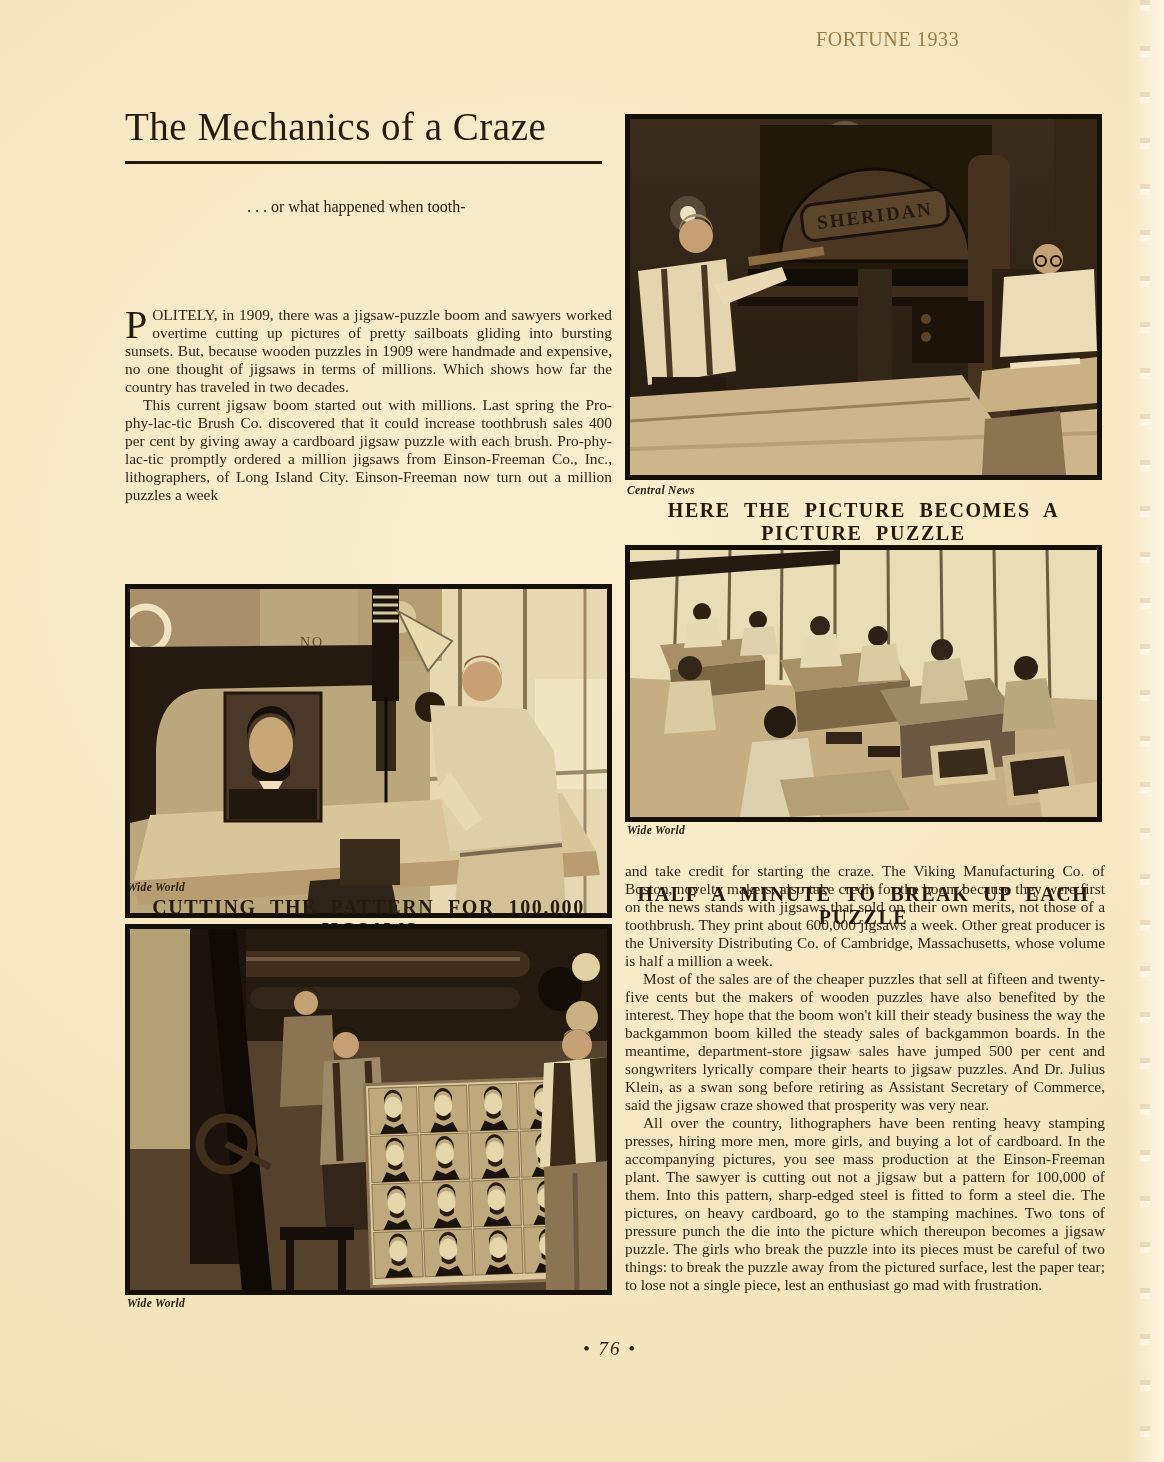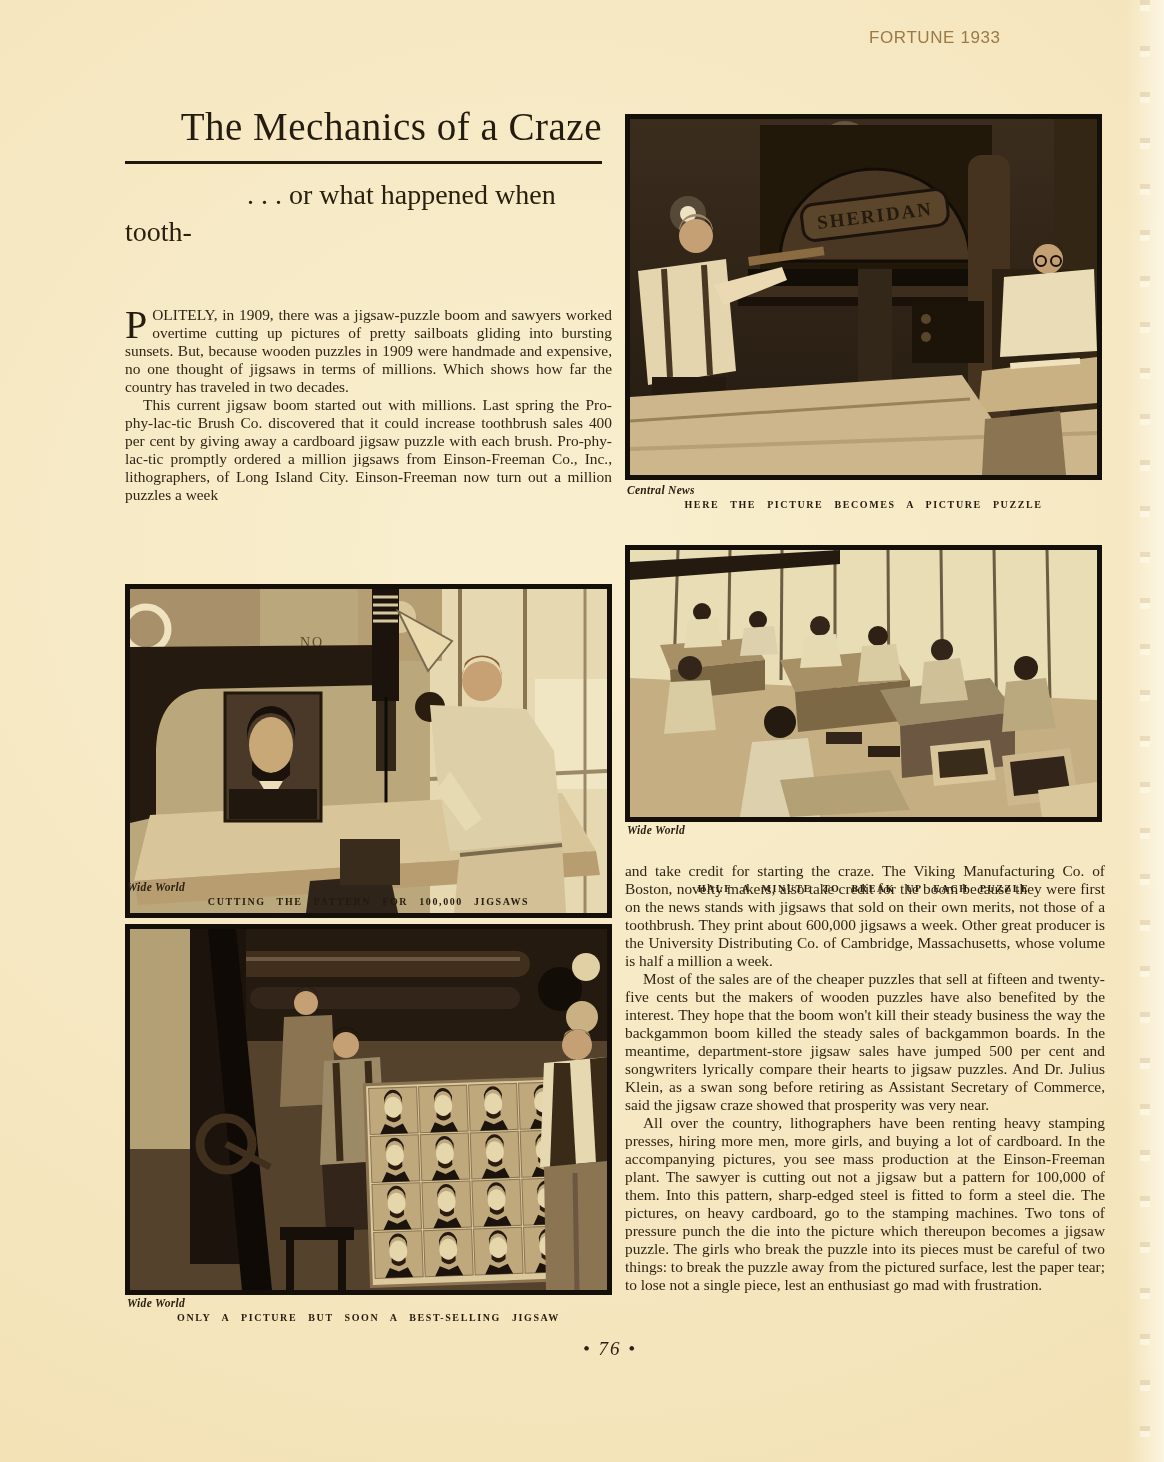--- a/index.html
+++ b/index.html
@@ -6,45 +6,45 @@
   body{width:1164px;height:1462px;font-family:"Liberation Serif",serif;}
   .page{position:relative;width:1164px;height:1462px;overflow:hidden;
     background:
       radial-gradient(130% 95% at 46% 38%, #f9efcf 0%, #f5e6bf 52%, #f1ddab 100%);
     color:#2c2316;}
   
   .edge-light{position:absolute;top:0;right:0;width:38px;height:100%;
     background:linear-gradient(to right, rgba(252,246,228,0), rgba(253,248,233,.85));}
   .edge-bumps{position:absolute;top:0;right:14px;width:10px;height:100%;
     background:repeating-linear-gradient(to bottom, rgba(140,105,50,.14) 0 5px, rgba(255,252,240,.5) 5px 11px, rgba(0,0,0,0) 11px 46px);}
-  .stamp{position:absolute;left:869px;top:28px;font-family:Liberation Sans, sans-serif;
-    font-size:17px;letter-spacing:.6px;color:#9b7a45;}
+  .stamp{position:absolute;left:816px;top:28px;font-family:Liberation Serif, serif;
+    font-size:20px;letter-spacing:.6px;color:#9b7a45;}
   
   .head-block{position:absolute;left:125px;top:104px;width:477px;}
-  .title{font-size:39px;text-align:right;letter-spacing:.5px;color:#241c10;white-space:nowrap;}
+  .title{font-size:39px;text-align:left;letter-spacing:.5px;color:#241c10;white-space:nowrap;}
   .rule{height:3px;background:#20180d;margin-top:12px;}
-  .subtitle{margin-top:12px;font-size:28px;line-height:37px;color:#29200f;}
+  .subtitle{margin-top:24px;font-size:16px;line-height:37px;color:#29200f;}
   .subtitle .l1{display:block;text-indent:122px;}
   .subtitle .l2{display:block;}
   
   .bodycol{position:absolute;font-size:15.4px;line-height:18px;text-align:justify;color:#2e2516;}
   .bodycol p{margin:0;}
   .bodycol p.indent{text-indent:18px;}
   #body-left{left:125px;top:306px;width:487px;}
   #body-right{left:625px;top:862px;width:480px;}
   .dropcap{float:left;font-size:40px;line-height:31px;padding:3px 5px 0 0;color:#241c10;}
   
   .photo{position:absolute;border:5px solid #150f09;box-sizing:border-box;background:#3a2c1c;}
   .photo svg{display:block;}
   #photo-press{left:625px;top:114px;width:477px;height:366px;}
   #photo-saw{left:125px;top:545px;width:487px;height:334px;margin-top:39px;}
   #photo-break{left:625px;top:545px;width:477px;height:277px;}
   #photo-print{left:125px;top:924px;width:487px;height:371px;}
   .credit{position:absolute;font-size:11.5px;font-style:italic;font-weight:bold;color:#2b2113;letter-spacing:.3px;}
-  .caption{position:absolute;font-size:10px;font-weight:bold;letter-spacing:1.6px;word-spacing:7px;
+  .caption{position:absolute;font-size:20px;font-weight:bold;letter-spacing:1.6px;word-spacing:7px;
     text-align:center;color:#241b0e;}
   #credit-press{left:627px;top:484px;}   #caption-press{left:625px;top:499px;width:477px;}
   #credit-saw{left:127px;top:881px;}     #caption-saw{left:125px;top:896px;width:487px;}
   #credit-break{left:627px;top:824px;}   #caption-break{left:625px;top:839px;width:477px;margin-top:44px;}
   #credit-print{left:127px;top:1297px;}  #caption-print{left:125px;top:1312px;width:487px;}
   .pageno{position:absolute;left:470px;top:1338px;width:280px;text-align:center;
     font-size:19px;color:#2c2316;letter-spacing:2px;font-style:italic;}
 </style>
 </head>
 <body>
@@ -311,17 +311,16 @@
       <circle cx="447" cy="116" r="15" fill="#c5a074"></circle>
       <path d="M433,110 A15,15 0 0 1 461,110 L459,104 A15,10 0 0 0 435,104 Z" fill="#9c8a6b"></path>
       <polygon points="414,134 477,128 477,232 410,238" fill="#e6d9b2"></polygon>
       <polygon points="424,134 440,134 446,236 420,238" fill="#3a2a18"></polygon>
       <polygon points="460,130 477,128 477,234 466,234" fill="#3a2a18"></polygon>
       <polygon points="414,238 477,232 477,361 416,361" fill="#8a7452"></polygon>
       <line x1="445" y1="244" x2="447" y2="361" stroke="#6b5742" stroke-width="5"></line>
     </svg>
   </div>
   <div id="credit-print" class="credit">Wide World</div>
-  <div id="caption-print" class="caption">ONLY A PICTURE BUT SOON A BEST-SELLING JIGSAW</div>
 
   <div class="pageno">• 76 •</div>
 
 </div>
 
 </body></html>

